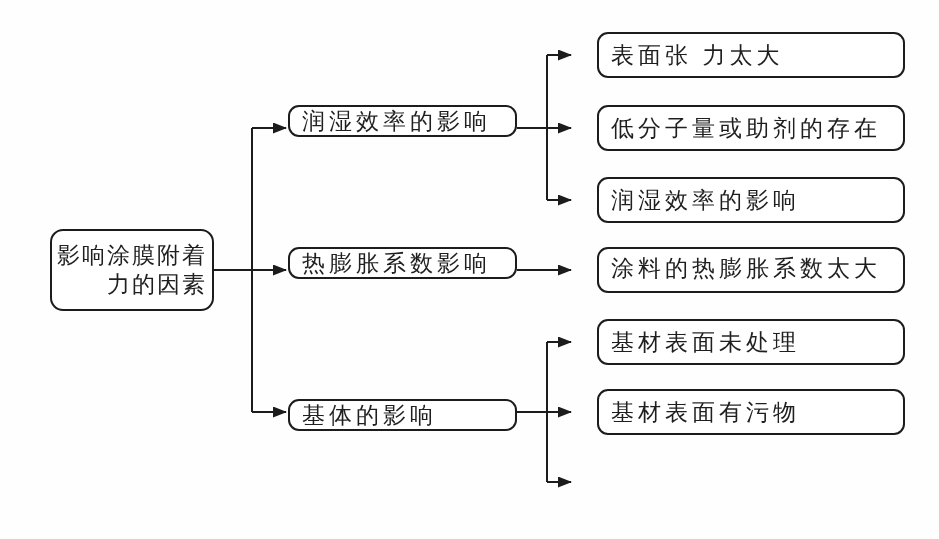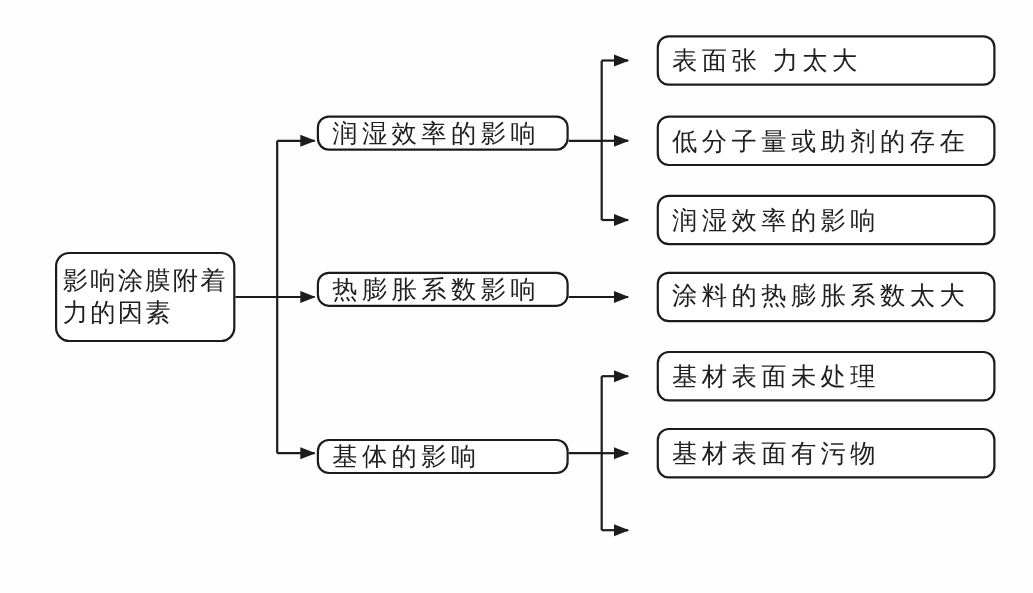--- a/index.html
+++ b/index.html
@@ -30,21 +30,21 @@
     color: #1f1f1f;
     font-size: 23px;
     letter-spacing: 4px;
     display: flex;
     align-items: center;
     line-height: 1.25;
   }
   .node-root {
     left: 50px; top: 229px; width: 164px; height: 82px;
     justify-content: center;
-    text-align: left;
+    text-align: right;
     letter-spacing: 2px;
     white-space: pre-line;
     border-radius: 13px;
     padding: 2px 4px;
   }
   .node-branch {
     left: 288px; width: 229px; height: 32px;
     padding-left: 12px;
   }
   .node-leaf {

